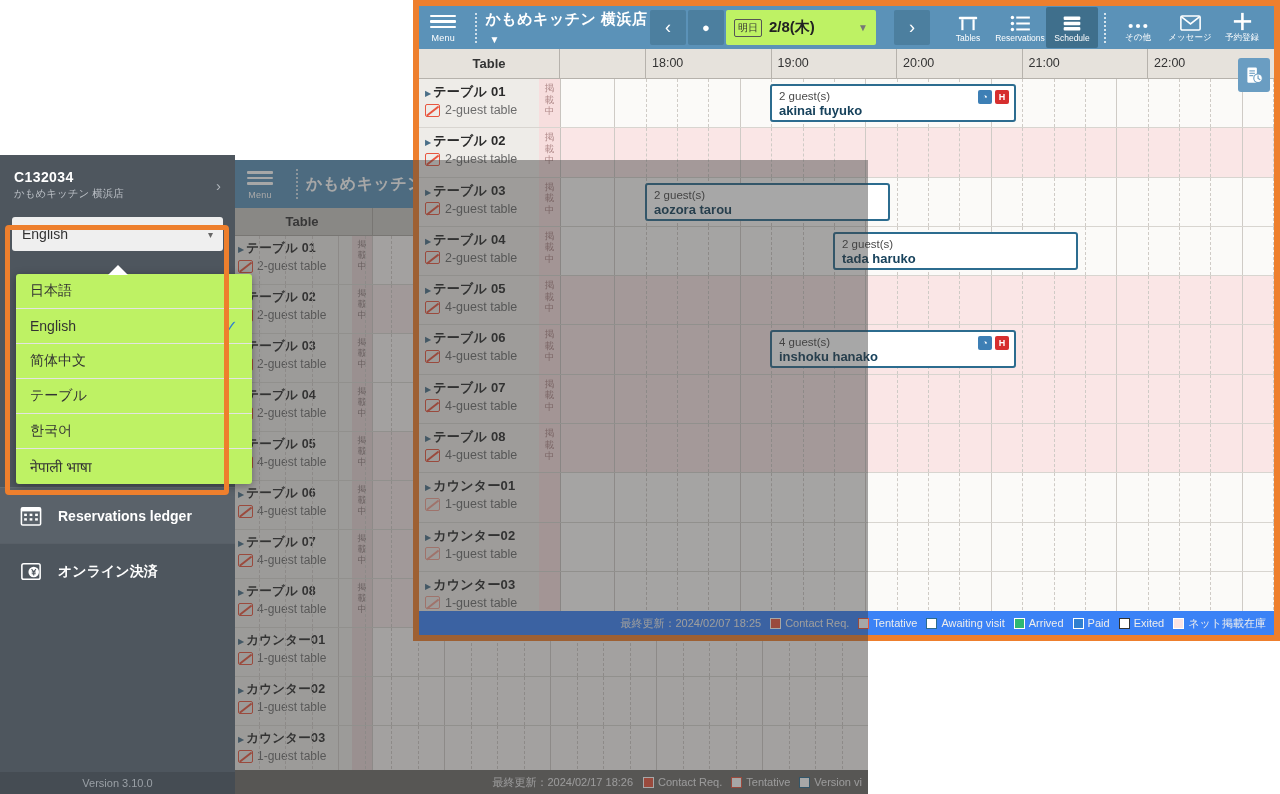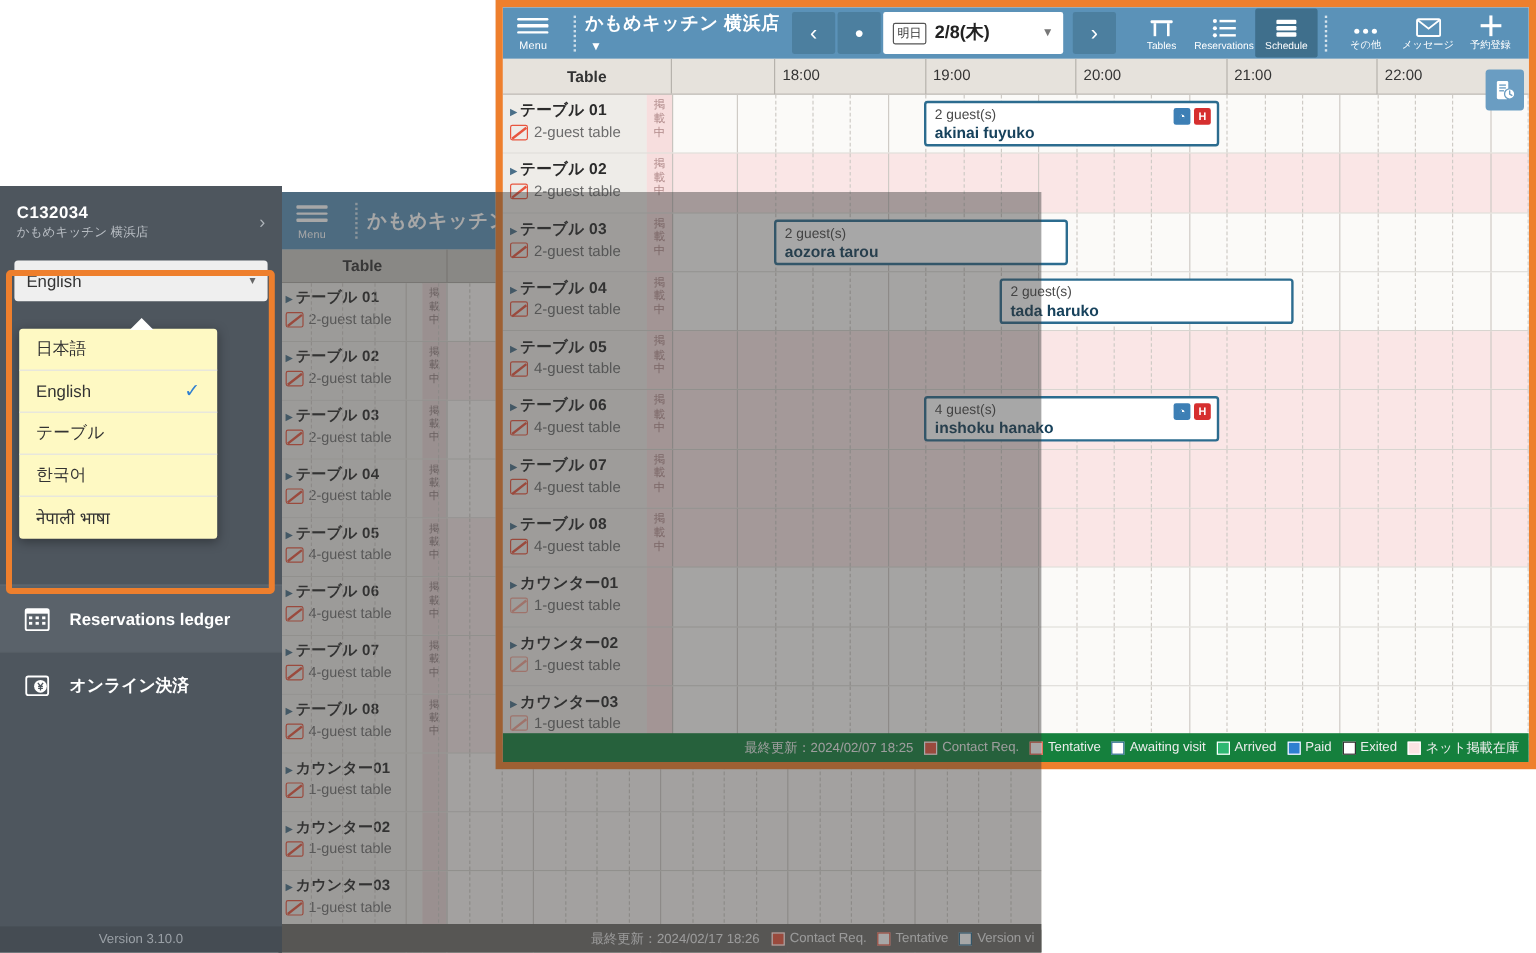--- a/index.html
+++ b/index.html
@@ -82,22 +82,22 @@
   .caretdown { font-size:10px; margin-left:4px; }
 
   .datenav { display:flex; align-items:center; margin-left:auto; }
   .navbtn {
     width:36px; height:35px; background:#4c7f9f; color:#fff;
     display:flex; align-items:center; justify-content:center;
     font-size:18px; margin-right:2px; border-radius:2px;
   }
   .navbtn.dot { font-size:13px; }
   .datebox {
-    height:35px; min-width:150px; background:#ffffff; border-radius:2px;
-    display:flex; align-items:center; padding:0 8px; gap:7px; margin-right:8px;
+    height:35px; min-width:150px; background:#bef264; border-radius:2px;
+    display:flex; align-items:center; padding:0 8px; gap:7px; margin-right:18px;
   }
   .tag-tomorrow {
     font-size:10px; border:1px solid #555; border-radius:2px;
     padding:1px 3px; color:#333; white-space:nowrap;
   }
   .datetext { font-size:15px; font-weight:bold; color:#222; }
   .datecaret { margin-left:auto; color:#777; font-size:10px; }
 
   .toolsep { width:2px; height:30px; border-left:2px dotted rgba(255,255,255,.75); margin:0 6px; }
   .tools { display:flex; align-items:center; margin-left:10px; padding-right:6px; }
@@ -161,21 +161,21 @@
   .resv .guests { font-size:11.5px; color:#4a4a4a; line-height:14px; }
   .resv .gname { font-size:13px; font-weight:bold; color:#17425c; line-height:15px; }
   .resv .icons { position:absolute; right:5px; top:4px; display:flex; gap:3px; }
   .ricon { width:14px; height:14px; border-radius:2px; font-size:9px; font-weight:bold;
            color:#fff; display:flex; align-items:center; justify-content:center; }
   .ricon.blue { background:#3d7fb5; }
   .ricon.red  { background:#d62f2f; }
 
   .fw-status {
     position:absolute; left:0; bottom:0; width:100%; height:24px;
-    background:#15803d; color:#ededed; font-size:11px;
+    background:#3b82f6; color:#ededed; font-size:11px;
     display:flex; align-items:center; justify-content:flex-end; gap:9px; padding-right:8px;
   }
   .leg { display:flex; align-items:center; gap:4px; }
   .swatch { width:11px; height:11px; border:1.5px solid #fff; }
 
   .fab {
     position:absolute; right:4px; top:52px; width:32px; height:34px;
     background:#6a9dc2; border-radius:3px; display:flex;
     align-items:center; justify-content:center; z-index:40;
   }
@@ -206,22 +206,22 @@
   .sb-item.hl { background:#5a626a; }
   .sb-icon { width:26px; height:24px; display:flex; align-items:center; justify-content:center; }
   .sb-version {
     position:absolute; left:0; bottom:0; width:100%; height:22px;
     background:#454c53; color:#9aa0a6; font-size:11px;
     display:flex; align-items:center; justify-content:center;
   }
 
   
   #lang-dropdown {
-    position:absolute; left:16px; top:274px; width:165px;
-    background:#fef9c3; border-radius:3px; z-index:120;
+    position:absolute; left:16px; top:274px; width:236px;
+    background:#bef264; border-radius:3px; z-index:120;
     box-shadow:0 2px 9px rgba(0,0,0,.35);
   }
   #lang-dropdown .nub {
     position:absolute; left:92px; top:-9px; width:0; height:0;
     border-left:10px solid transparent; border-right:10px solid transparent;
     border-bottom:10px solid #fff;
   }
   .lang-opt {
     height:35px; display:flex; align-items:center; padding:0 14px;
     font-size:14px; color:#333; border-bottom:1px solid #e3e3e3;
@@ -1396,20 +1396,23 @@
   <div class="nub"></div>
   <div id="lang-list">
         <div class="lang-opt">
           <span>日本語</span>
         </div>
         <div class="lang-opt">
           <span>English</span>
           <span class="lang-check">✓</span>
         </div>
         <div class="lang-opt">
+          <span>简体中文</span>
+        </div>
+        <div class="lang-opt">
           <span>テーブル</span>
         </div>
         <div class="lang-opt">
           <span>한국어</span>
         </div>
         <div class="lang-opt">
           <span>नेपाली भाषा</span>
         </div>
       </div>
 </div>

